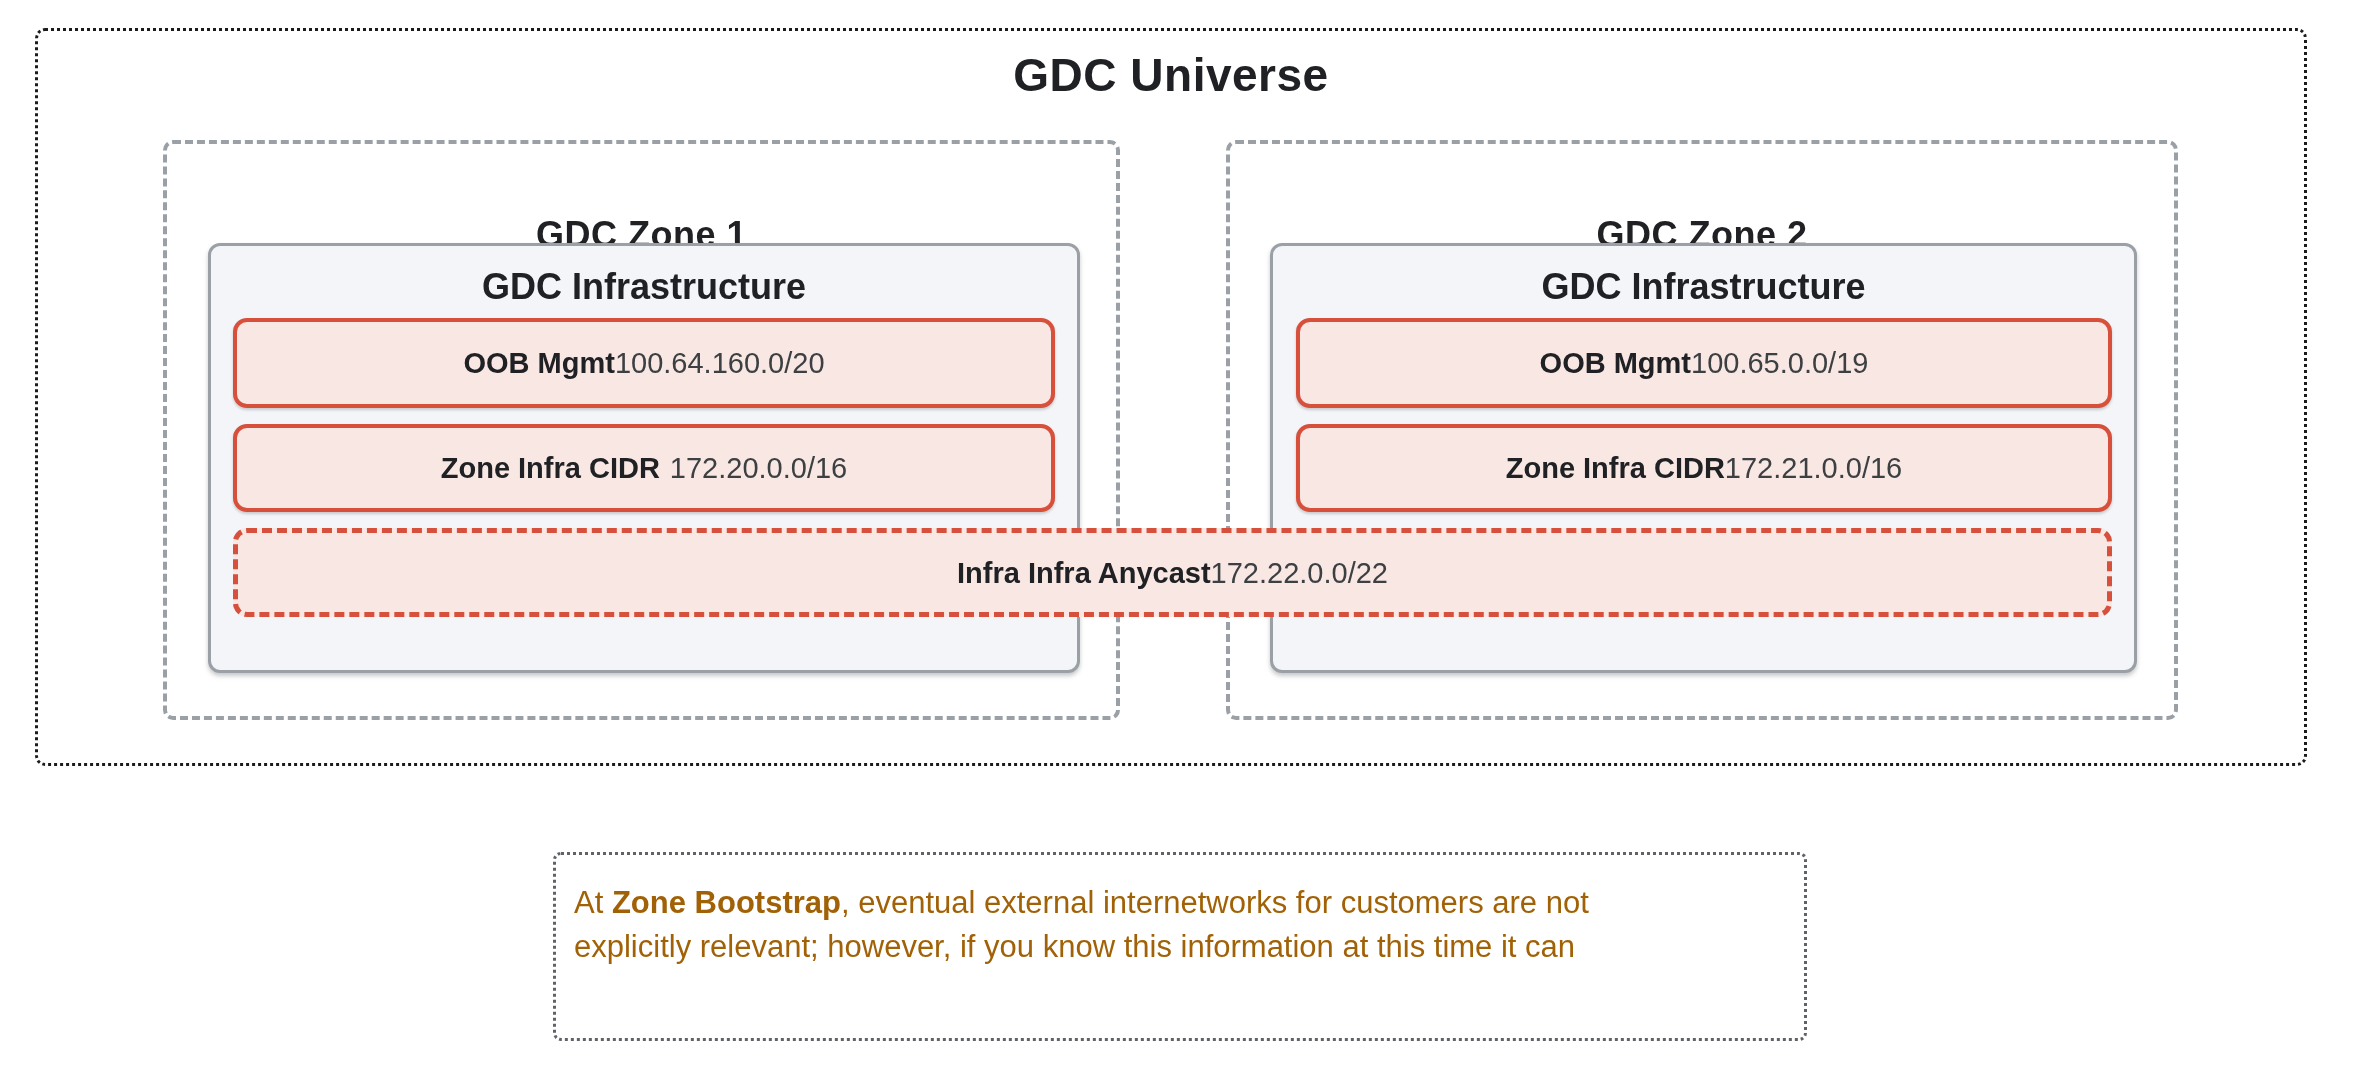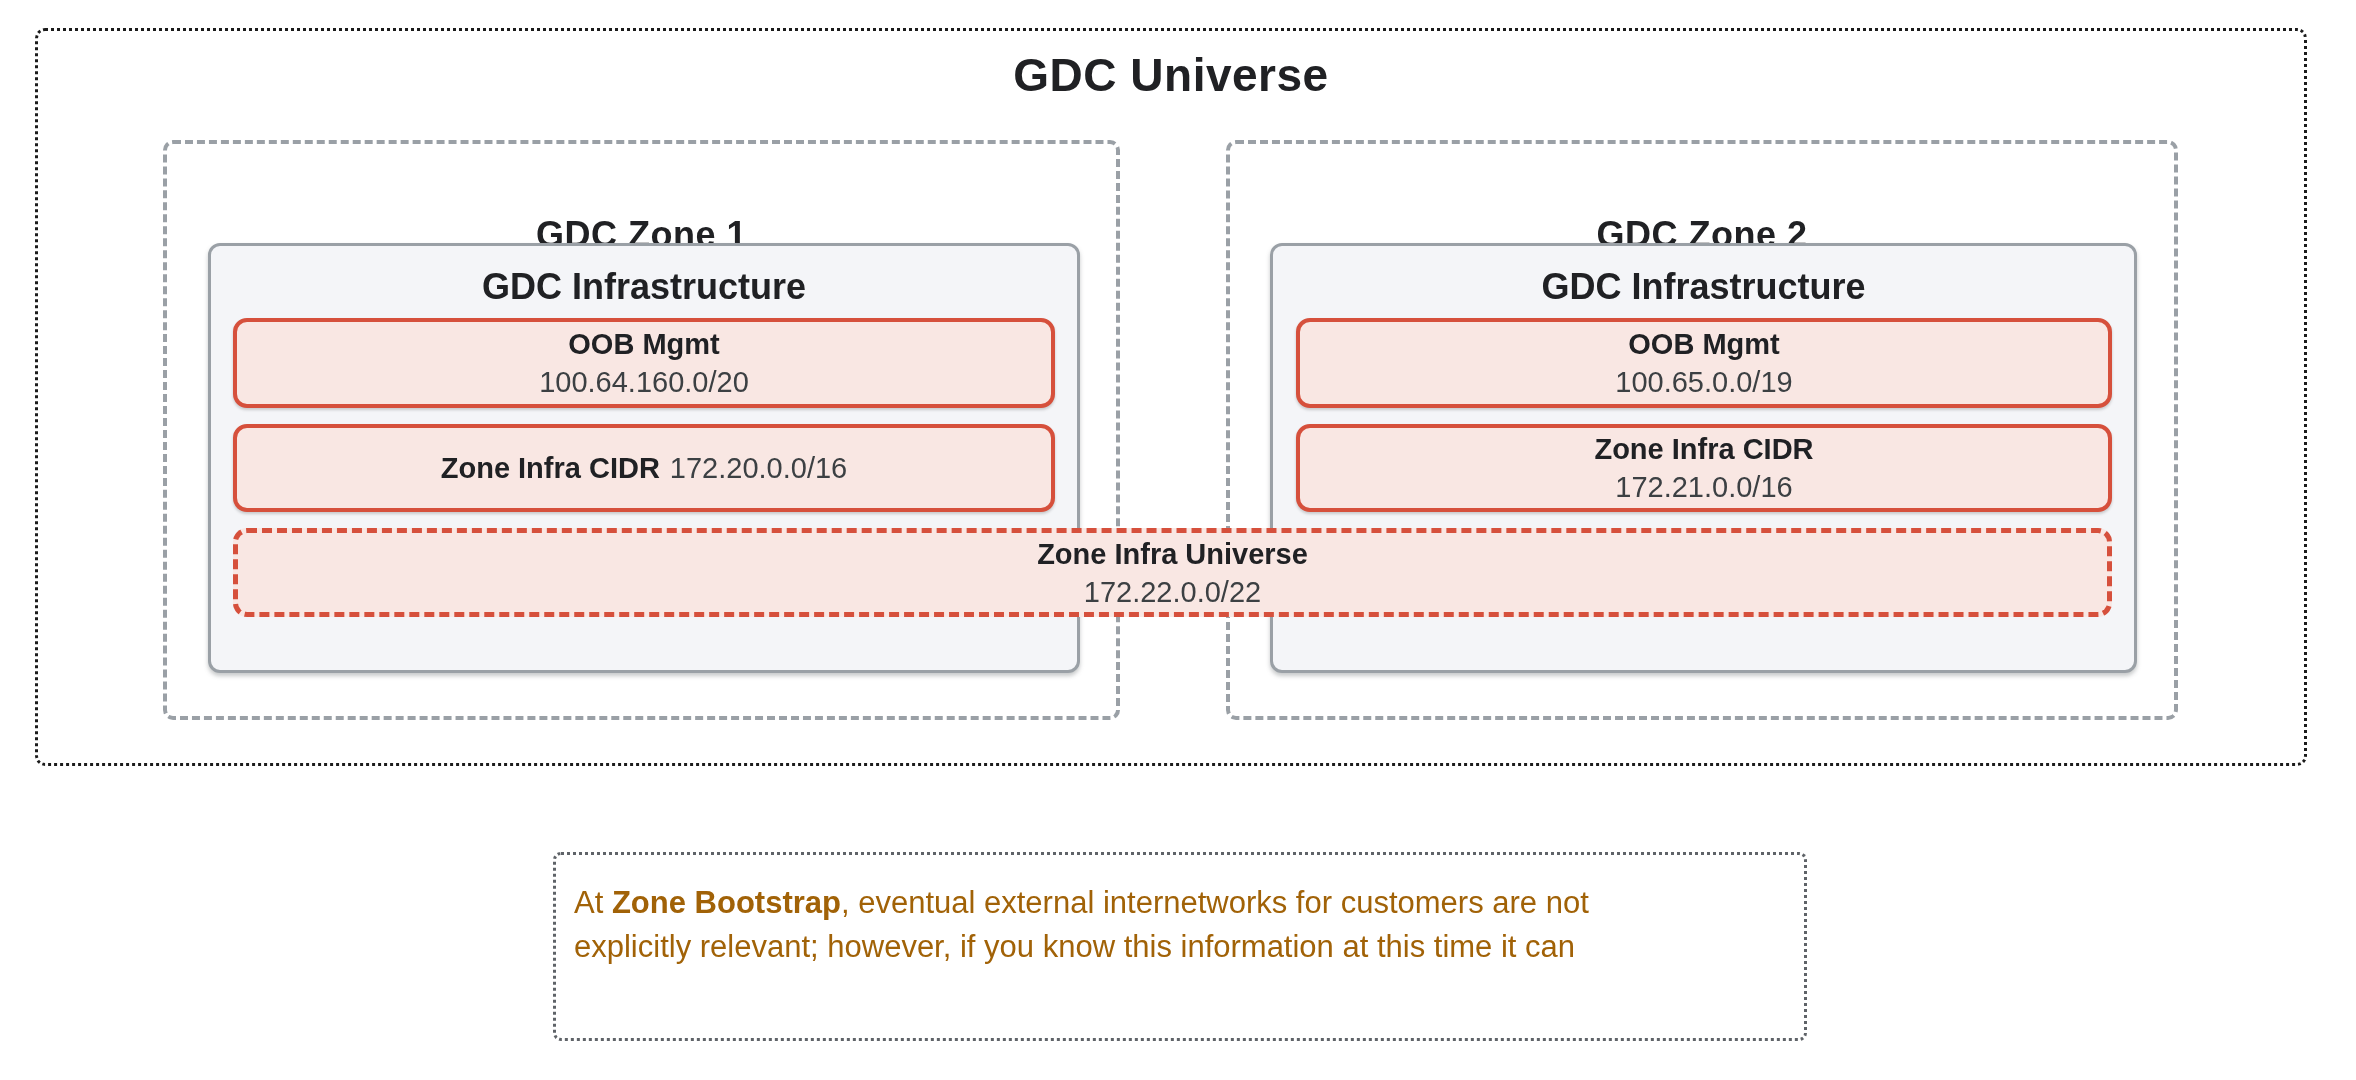--- a/index.html
+++ b/index.html
@@ -59,21 +59,21 @@
   }
   .infra-1-title { left: 208px; width: 872px; }
   .infra-2-title { left: 1270px; width: 867px; }
 
   
   .netbox {
     background: #f9e7e3;
     border: 4px solid #d6503c;
     border-radius: 14px;
     box-shadow: 0 2px 3px rgba(0,0,0,0.18);
-    display: flex; flex-direction: column;
+    display: flex; flex-direction: row;
     align-items: center; justify-content: center;
     font-size: 29px; line-height: 38px; color: #3c4043;
     text-align: center;
   }
   .netbox .nb-label { font-weight: 700; color: #202124; }
   .nb-row { display: flex; flex-direction: row; gap: 10px; align-items: baseline; }
 
   .oob-1  { left: 233px;  top: 318px; width: 822px; height: 90px; }
   .cidr-1 { left: 233px;  top: 424px; width: 822px; height: 88px; }
   .oob-2  { left: 1296px; top: 318px; width: 816px; height: 90px; }
@@ -131,20 +131,20 @@
   <span class="nb-label">OOB Mgmt</span>
   <span class="nb-value">100.65.0.0/19</span>
 </div>
 
 <div class="abs netbox cidr-2">
   <span class="nb-label">Zone Infra CIDR</span>
   <span class="nb-value">172.21.0.0/16</span>
 </div>
 
 <div class="abs netbox anycast">
-  <span class="nb-label">Zone Infra Universe</span>
+  <span class="nb-label">Infra Infra Anycast</span>
   <span class="nb-value">172.22.0.0/22</span>
 </div>
 
 <div class="abs note">
   <div><span>At </span><b>Zone Bootstrap</b><span>, eventual external internetworks for customers are not</span></div>
   <div>explicitly relevant; however, if you know this information at this time it can</div>
 </div>
 
 </body></html>

